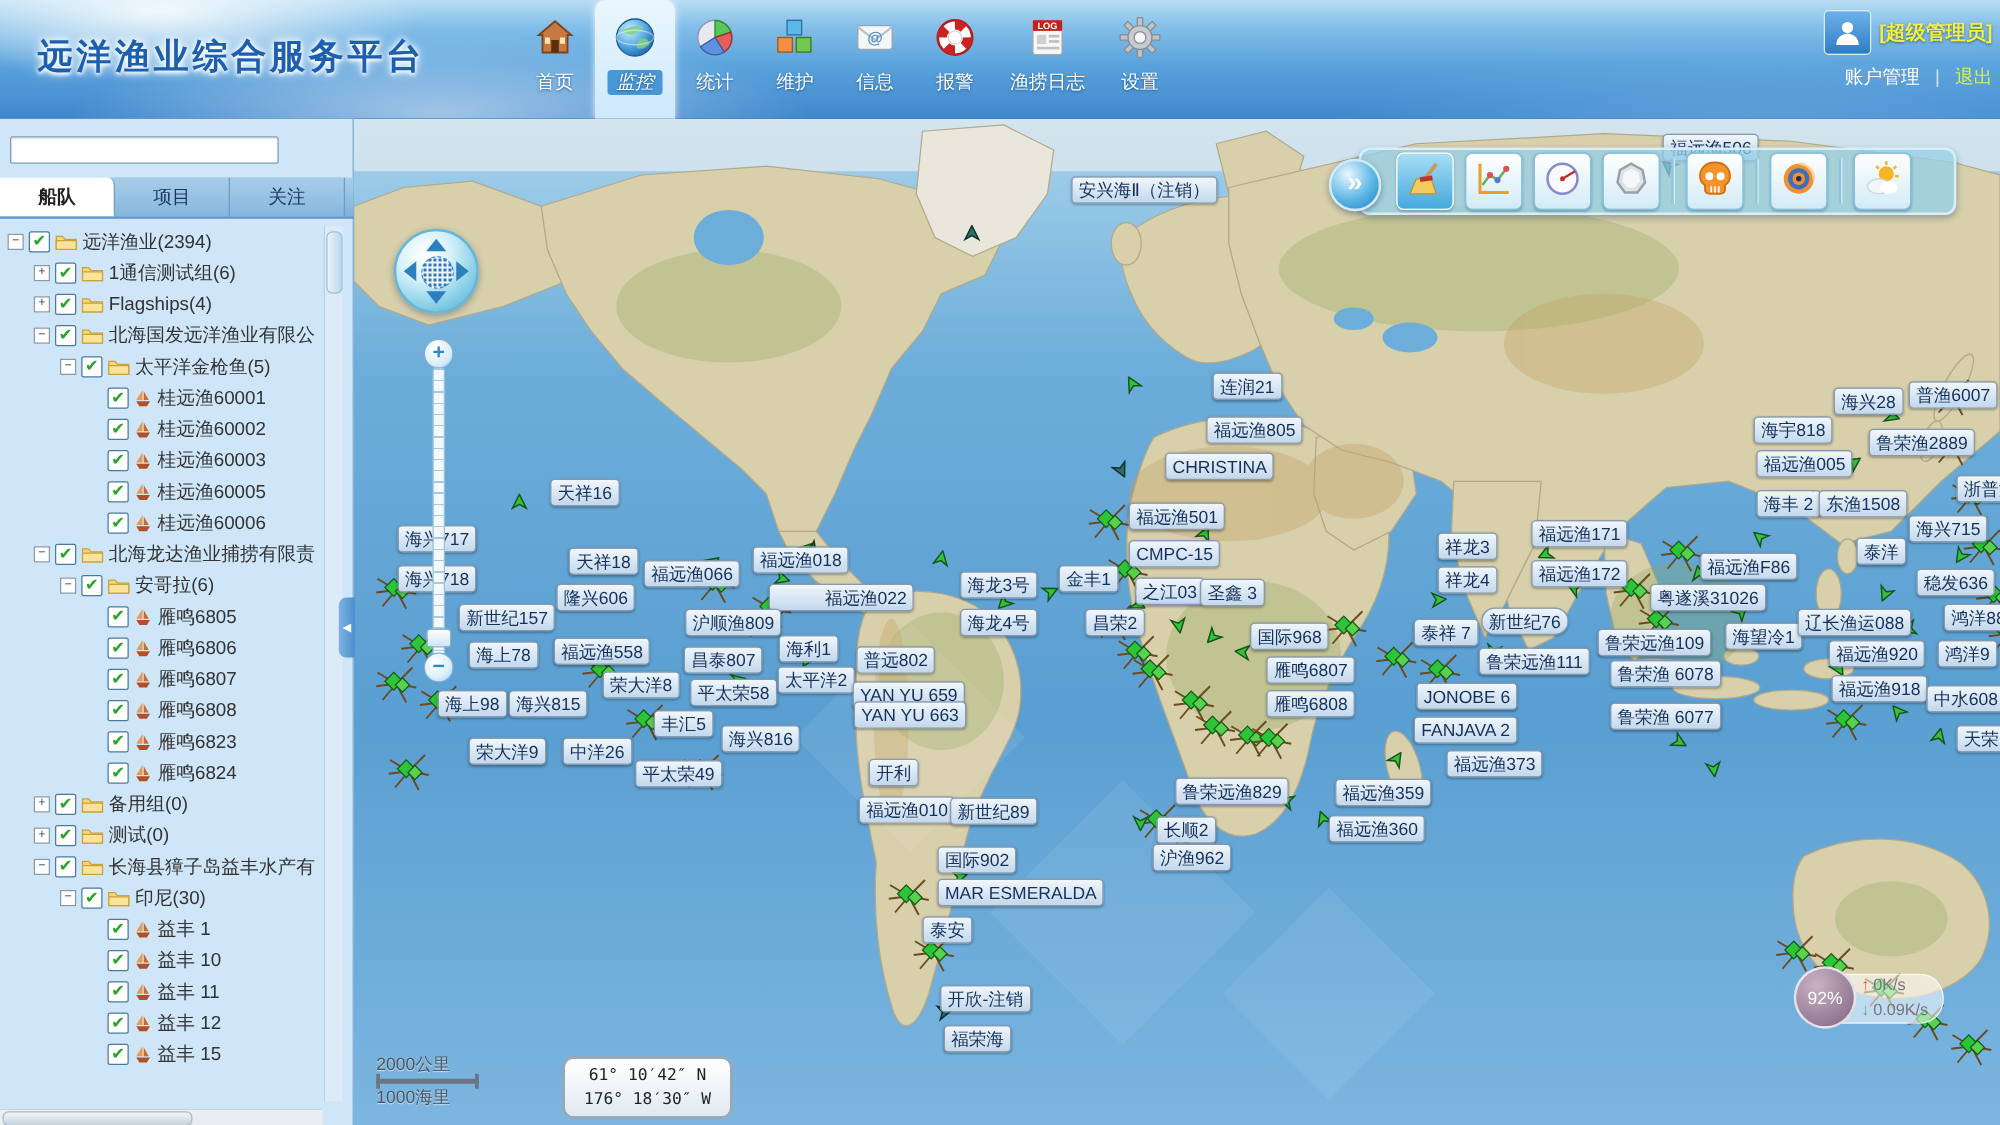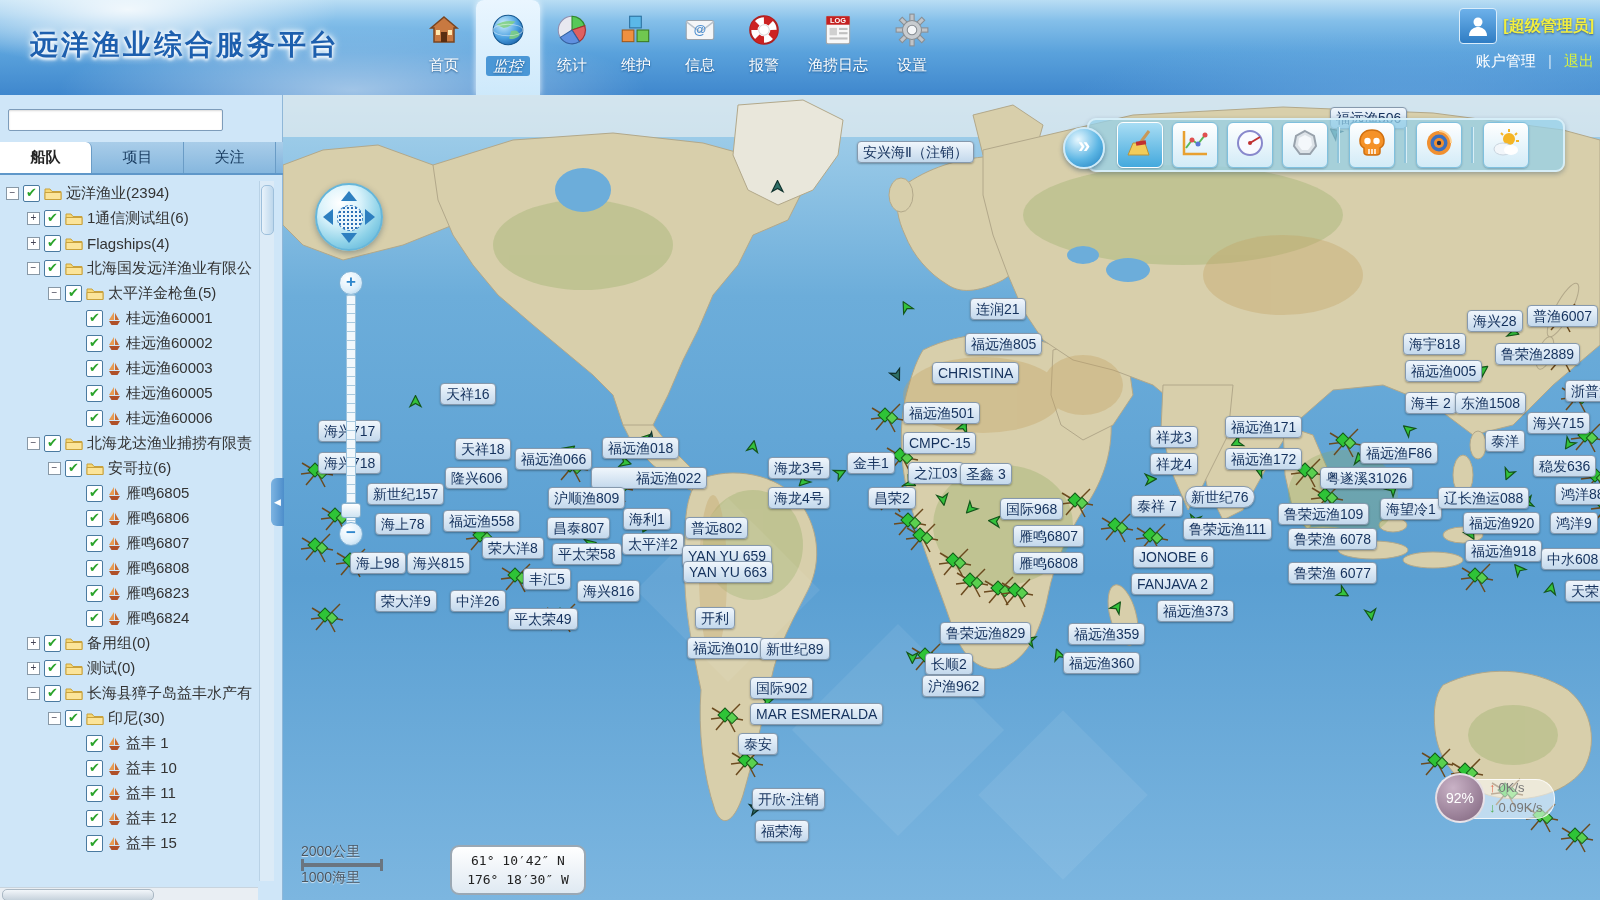--- a/index.html
+++ b/index.html
@@ -1288,21 +1288,21 @@
     <div>
         <div class="vlabel" style="left: 1047px; top: 12px;">福远渔506</div>
         <div class="vlabel" style="left: 574px; top: 46px;">安兴海Ⅱ（注销）</div>
         <div class="vlabel" style="left: 157px; top: 288px;">天祥16</div>
         <div class="vlabel" style="left: 35px; top: 325px;">海兴717</div>
         <div class="vlabel" style="left: 35px; top: 357px;">海兴718</div>
         <div class="vlabel" style="left: 172px; top: 343px;">天祥18</div>
         <div class="vlabel" style="left: 162px; top: 372px;">隆兴606</div>
         <div class="vlabel" style="left: 232px; top: 353px;">福远渔066</div>
         <div class="vlabel" style="left: 319px; top: 342px;">福远渔018</div>
-        <div class="vlabel" style="left: 308px; top: 372px; padding-left: 44px;">福远渔022</div>
+        <div class="vlabel" style="left: 332px; top: 372px; padding-left: 44px;">福远渔022</div>
         <div class="vlabel" style="left: 265px; top: 392px;">沪顺渔809</div>
         <div class="vlabel" style="left: 84px; top: 388px;">新世纪157</div>
         <div class="vlabel" style="left: 92px; top: 418px;">海上78</div>
         <div class="vlabel" style="left: 160px; top: 415px;">福远渔558</div>
         <div class="vlabel" style="left: 264px; top: 422px;">昌泰807</div>
         <div class="vlabel" style="left: 340px; top: 413px;">海利1</div>
         <div class="vlabel" style="left: 199px; top: 442px;">荣大洋8</div>
         <div class="vlabel" style="left: 269px; top: 448px;">平太荣58</div>
         <div class="vlabel" style="left: 339px; top: 438px;">太平洋2</div>
         <div class="vlabel" style="left: 67px; top: 457px;">海上98</div>

